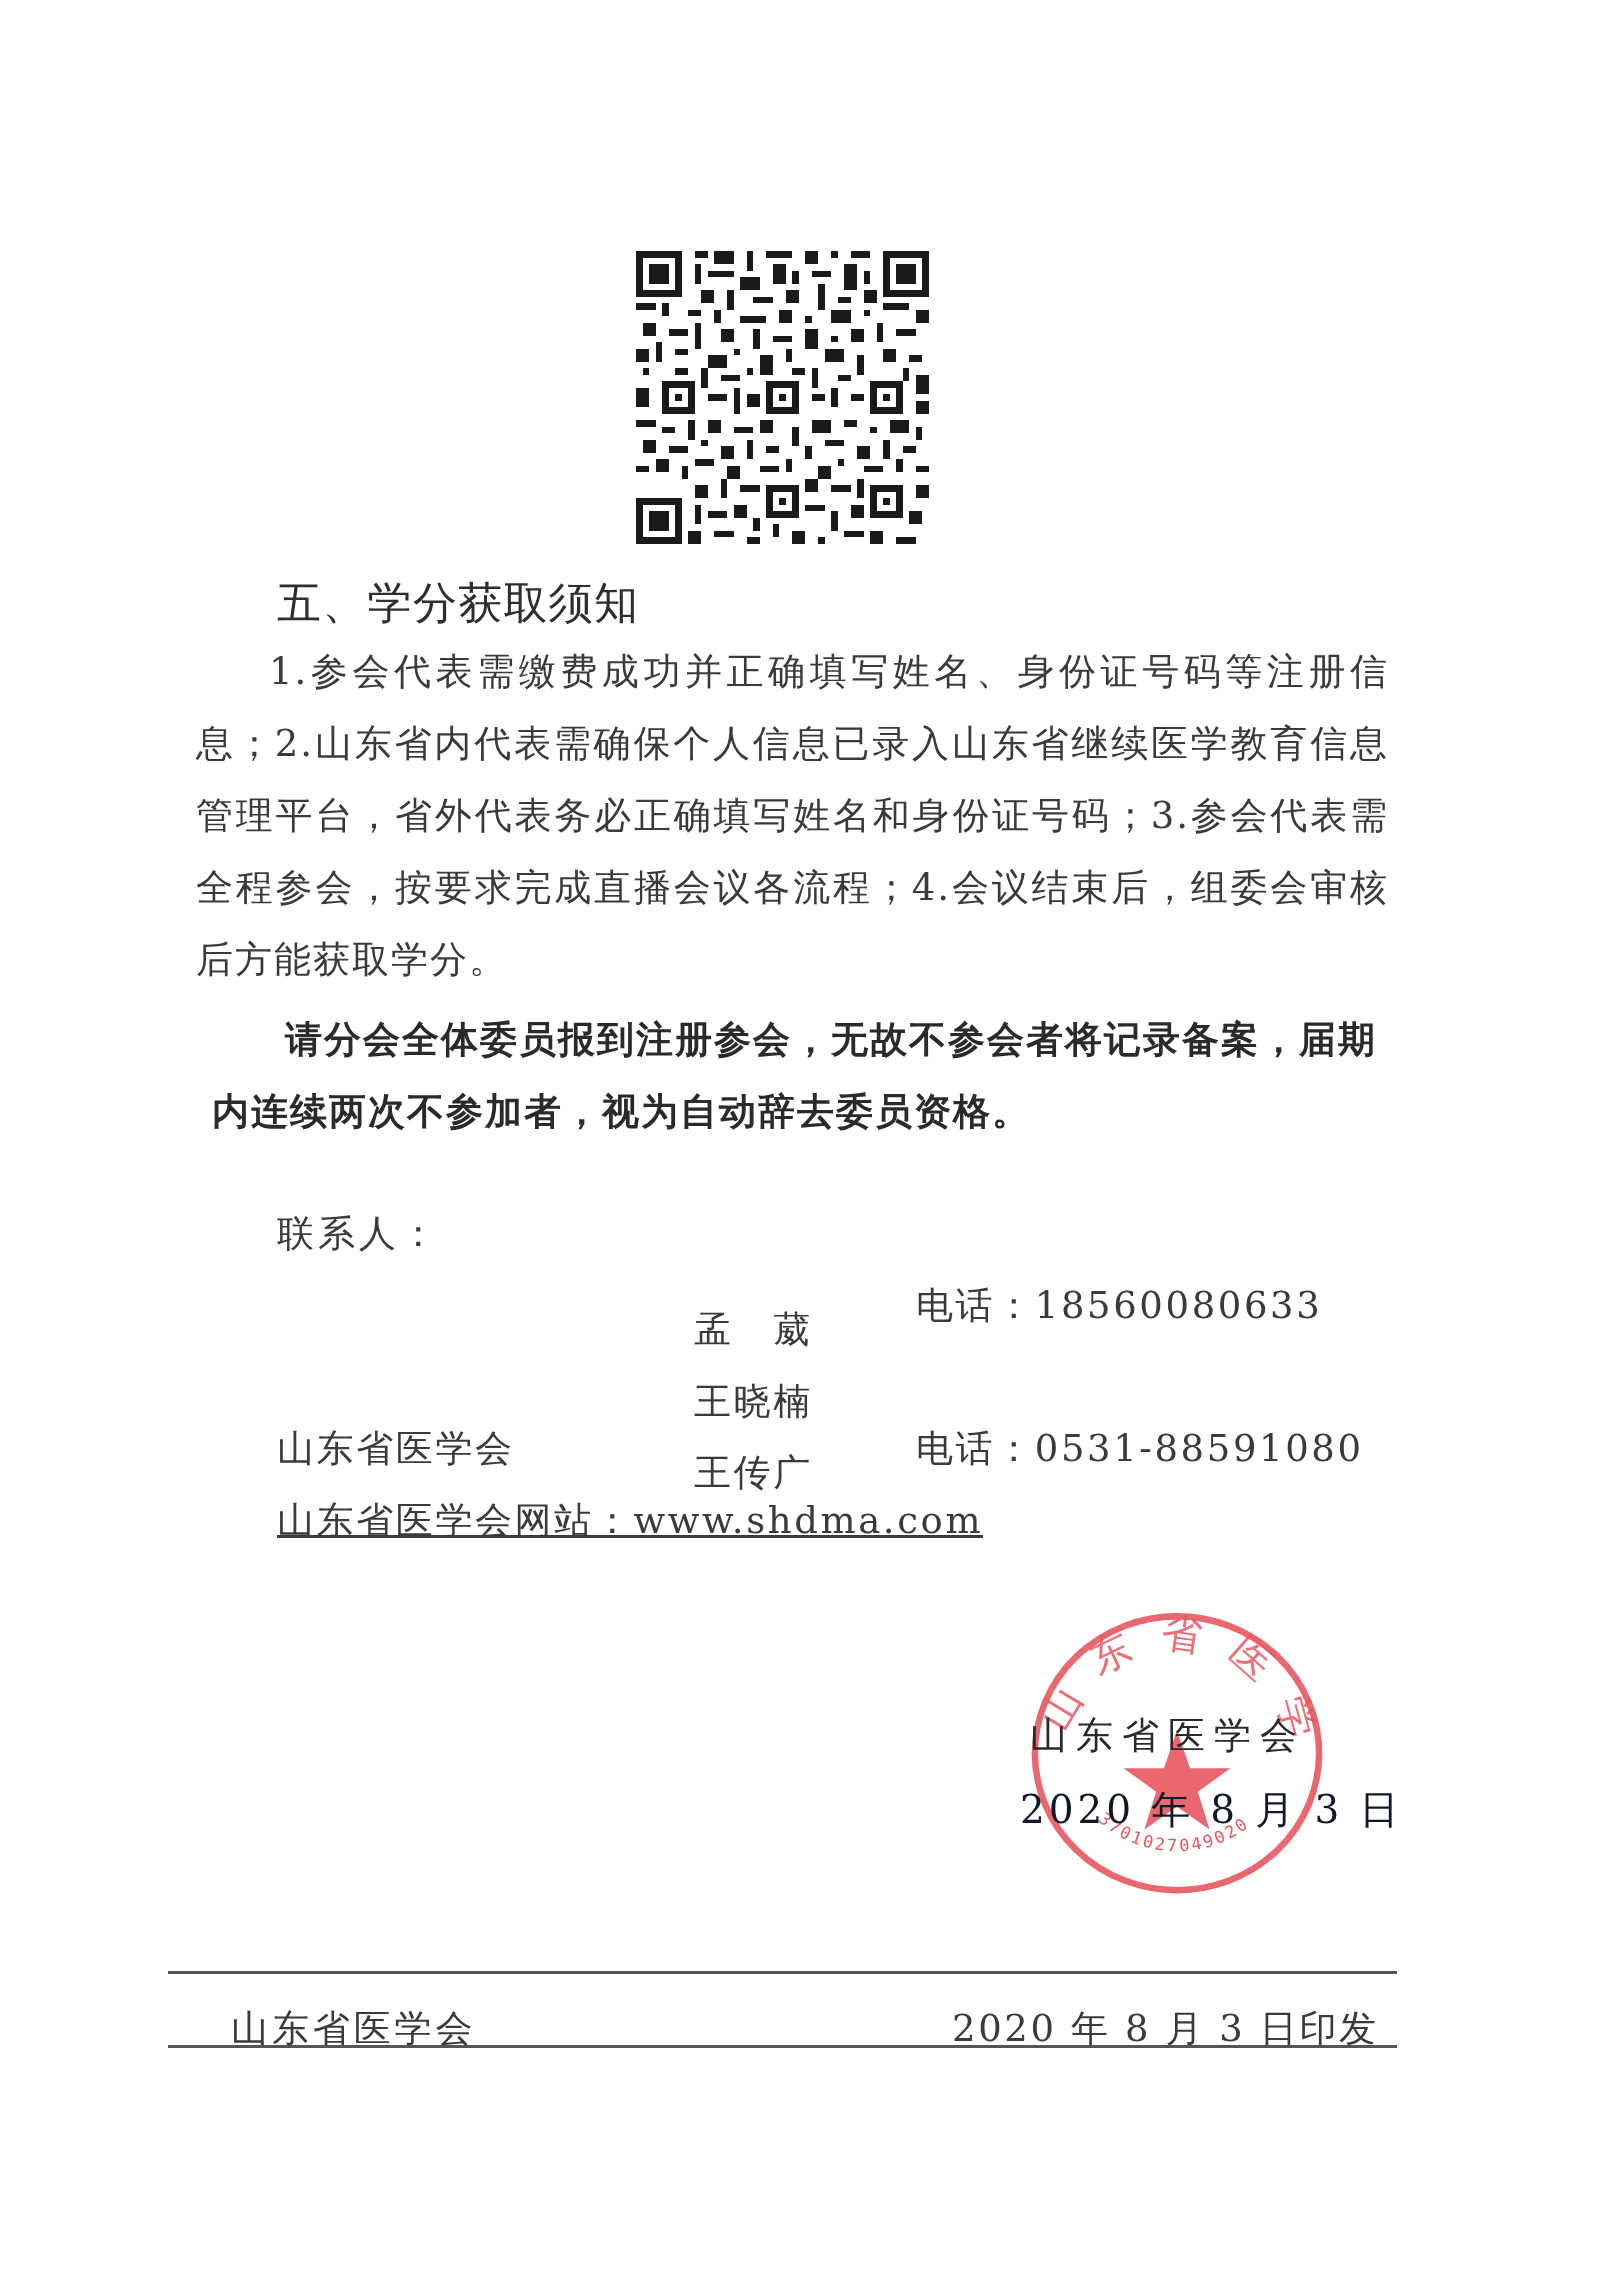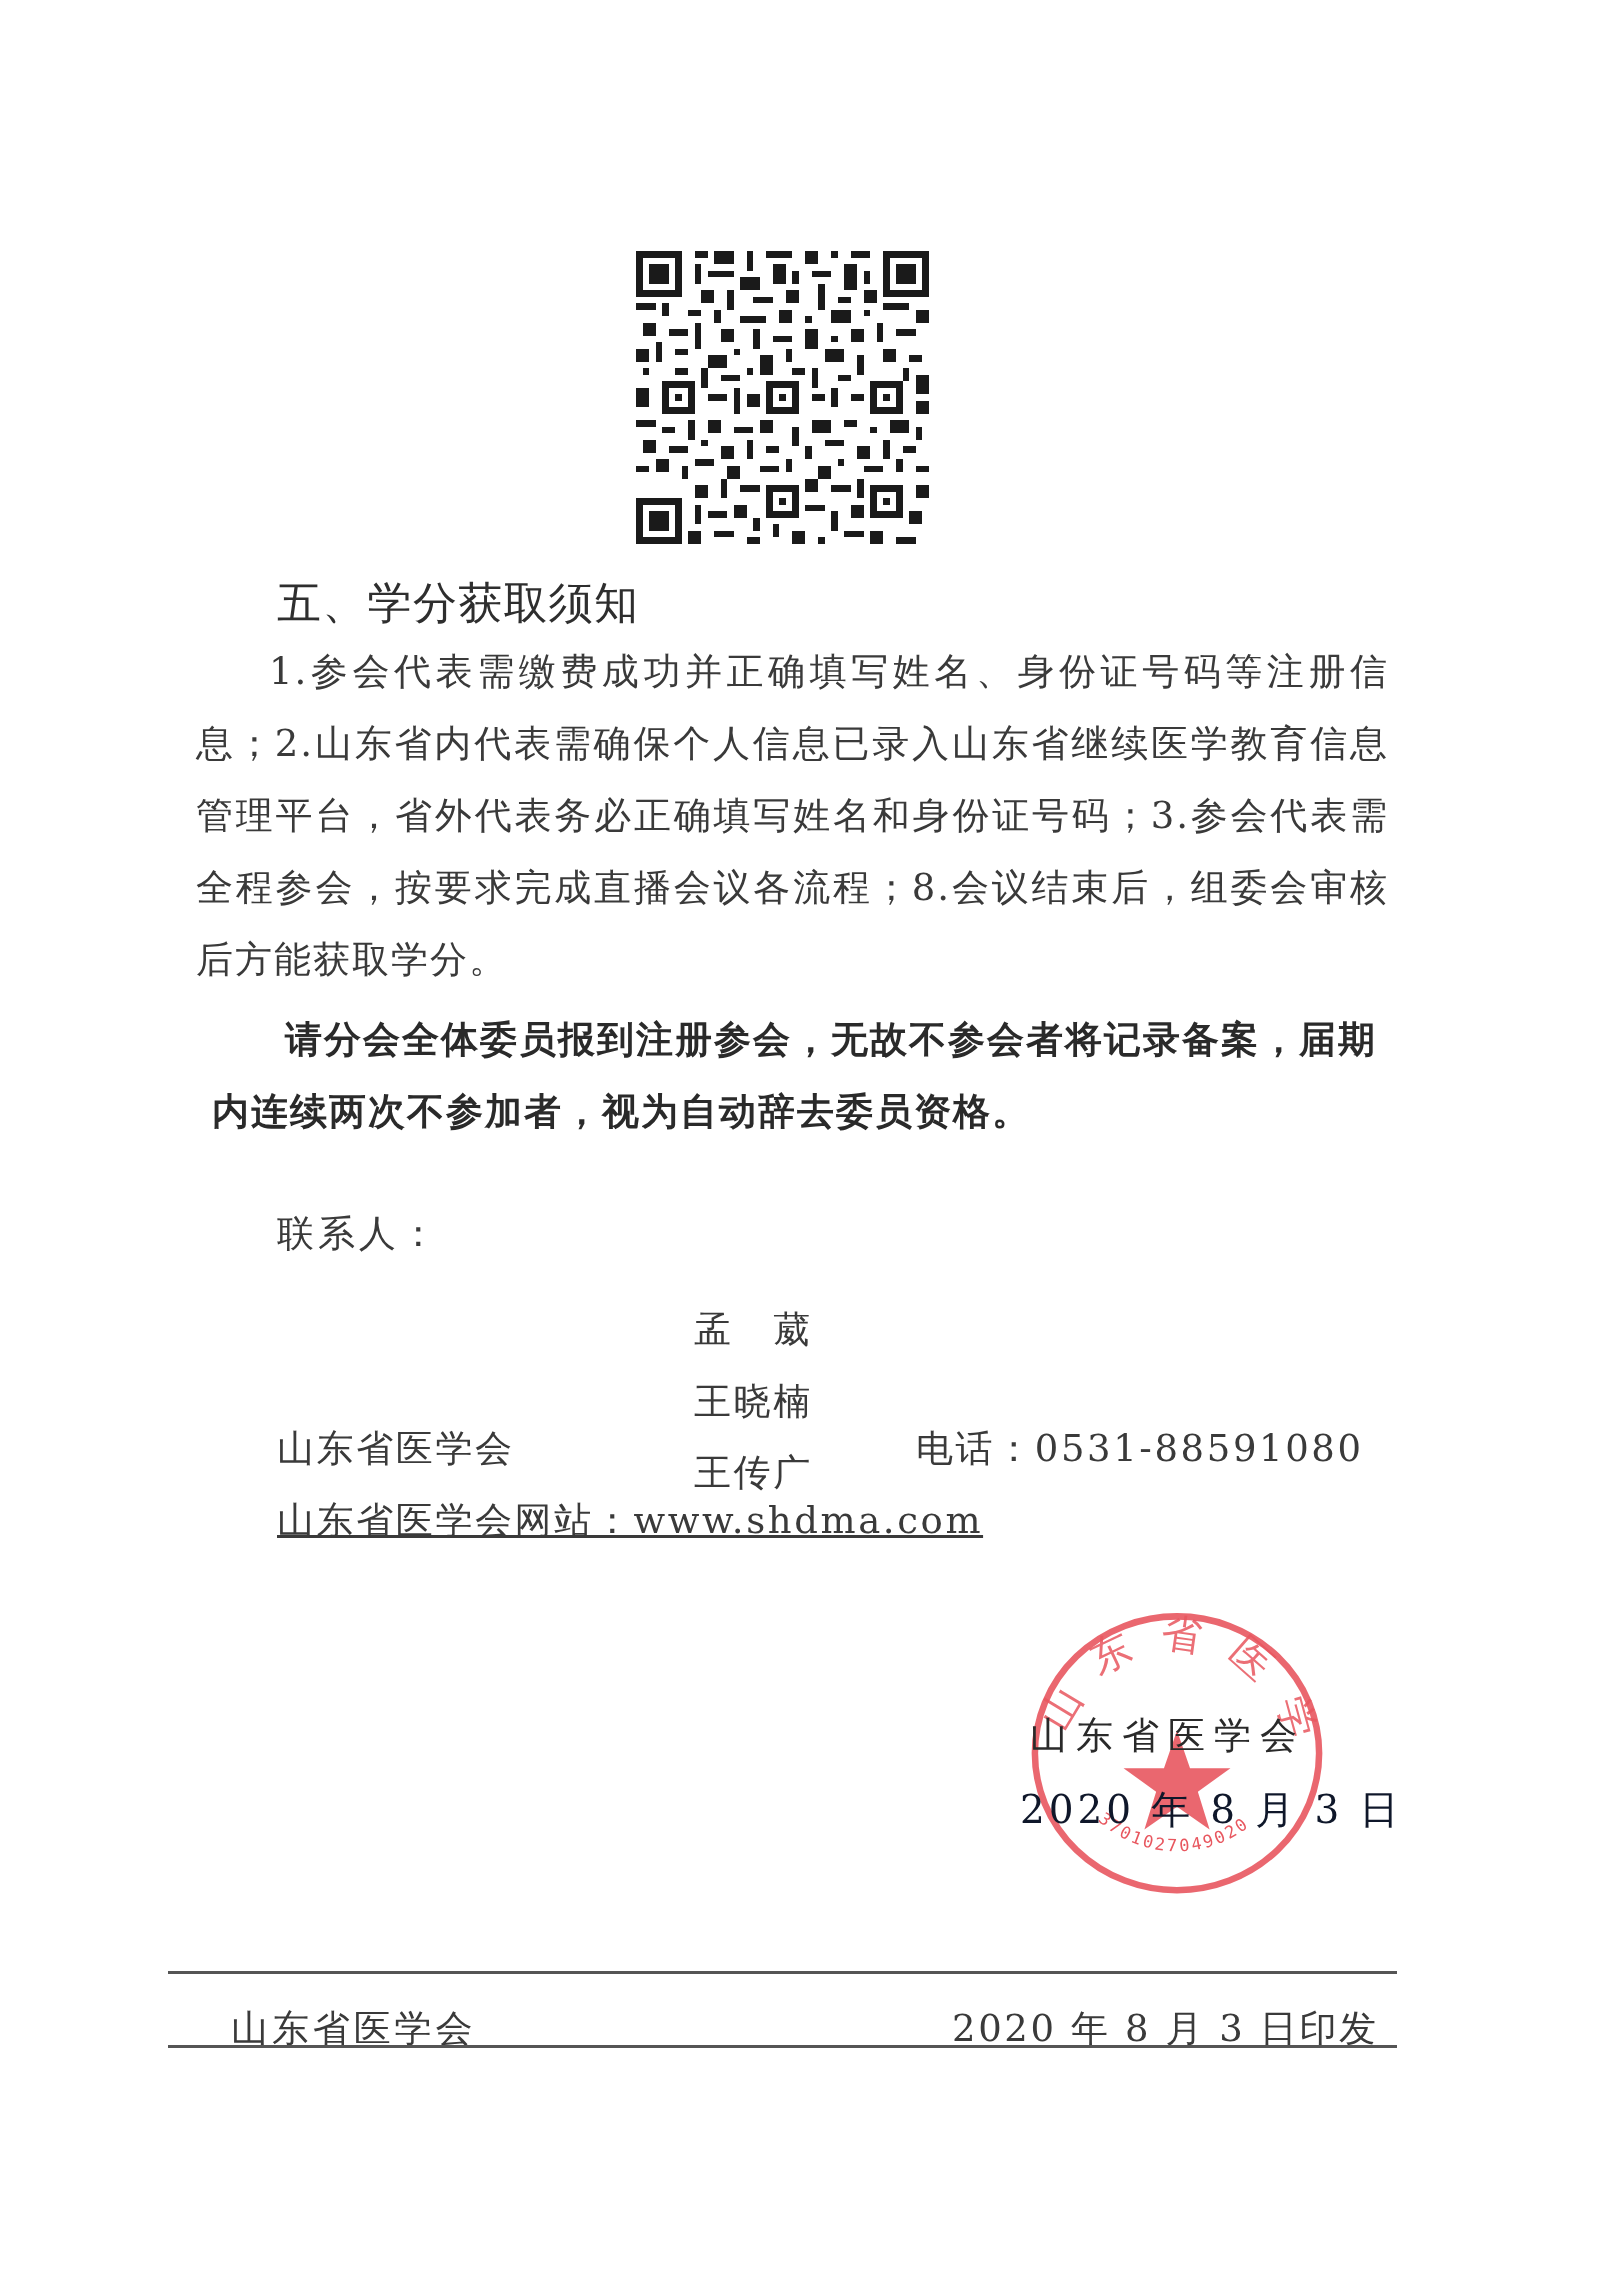--- a/index.html
+++ b/index.html
@@ -81,28 +81,29 @@
                M0 33h2v1h-2zM3 32h2v2h-2zM7 33h1v2h-1zM9 32h3v1h-3zM14 33h2v2h-2zM19 33h3v1h-3zM23 32h1v2h-1zM28 33h2v2h-2zM31 32h1v1h-1zM35 33h3v1h-3zM40 32h1v2h-1zM43 33h2v1h-2z
                M9 36h2v2h-2zM13 35h1v3h-1zM16 36h3v1h-3zM26 35h2v2h-2zM30 36h3v1h-3zM34 35h1v3h-1zM43 36h2v2h-2z
                M9 39h1v3h-1zM11 40h3v1h-3zM15 39h2v2h-2zM18 41h1v2h-1zM26 39h3v1h-3zM30 40h1v3h-1zM33 39h2v2h-2zM42 40h2v2h-2z
                M8 43h2v2h-2zM12 43h3v1h-3zM17 44h2v1h-2zM21 42h1v2h-1zM24 43h2v2h-2zM28 44h1v1h-1zM32 43h3v1h-3zM36 43h2v2h-2zM40 44h3v1h-3z"></path>
     </g>
   </svg>
 </div>
 
 <div class="abs heading">五、学分获取须知</div>
 
-<p class="abs para" style="margin:0">1.参会代表需缴费成功并正确填写姓名、身份证号码等注册信息；2.山东省内代表需确保个人信息已录入山东省继续医学教育信息管理平台，省外代表务必正确填写姓名和身份证号码；3.参会代表需全程参会，按要求完成直播会议各流程；8.会议结束后，组委会审核后方能获取学分。</p>
+<p class="abs para" style="margin:0">1.参会代表需缴费成功并正确填写姓名、身份证号码等注册信息；2.山东省内代表需确保个人信息已录入山东省继续医学教育信息管理平台，省外代表务必正确填写姓名和身份证号码；3.参会代表需全程参会，按要求完成直播会议各流程；4.会议结束后，组委会审核后方能获取学分。</p>
 
 <p class="abs para2" style="margin:16px">请分会全体委员报到注册参会，无故不参会者将记录备案，届期内连续两次不参加者，视为自动辞去委员资格。</p>
 
 <div class="abs contact-label">联系人：</div>
 
 <div class="abs crow" style="top:1281px">
   <span class="c-name">孟　葳</span>
+  <span class="c-tel">电话：18560080633</span>
 </div>
 <div class="abs crow" style="top:1353px">
   <span class="c-org"></span>
   <span class="c-name">王晓楠</span>
 </div>
 <div class="abs crow" style="top:1424px">
   <span class="c-org">山东省医学会</span>
   <span class="c-name">王传广</span>
   <span class="c-tel">电话：0531-88591080</span>
 </div>

